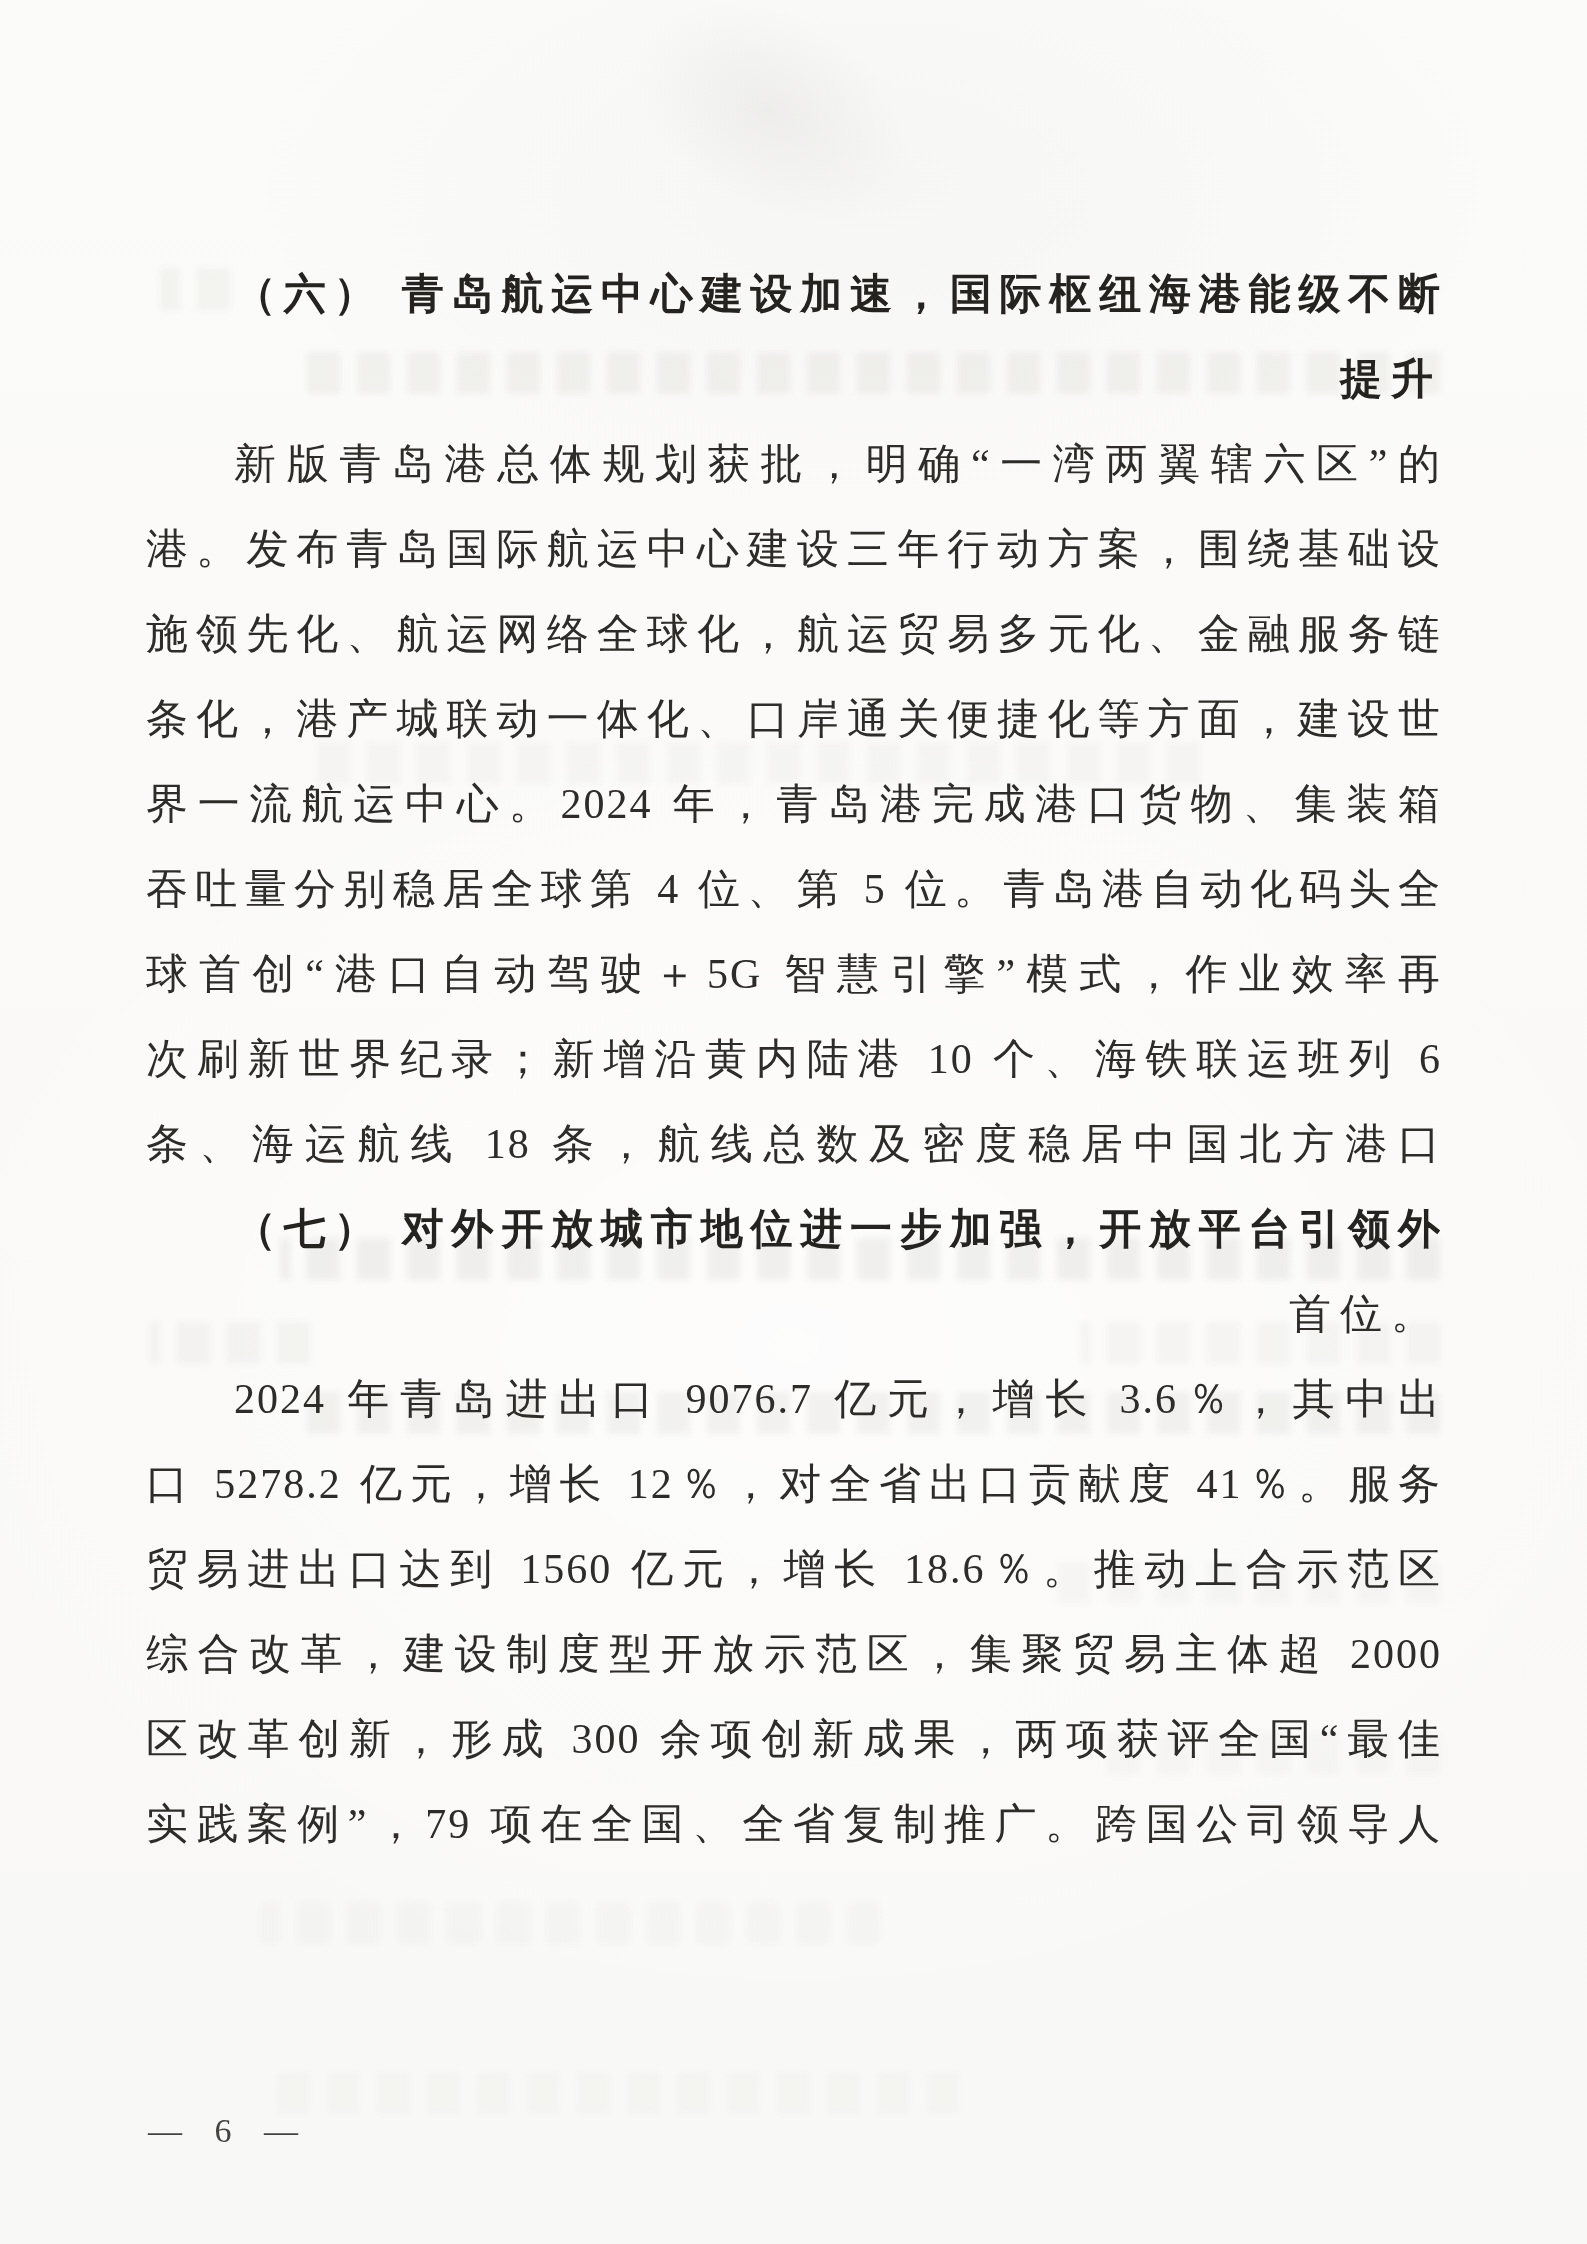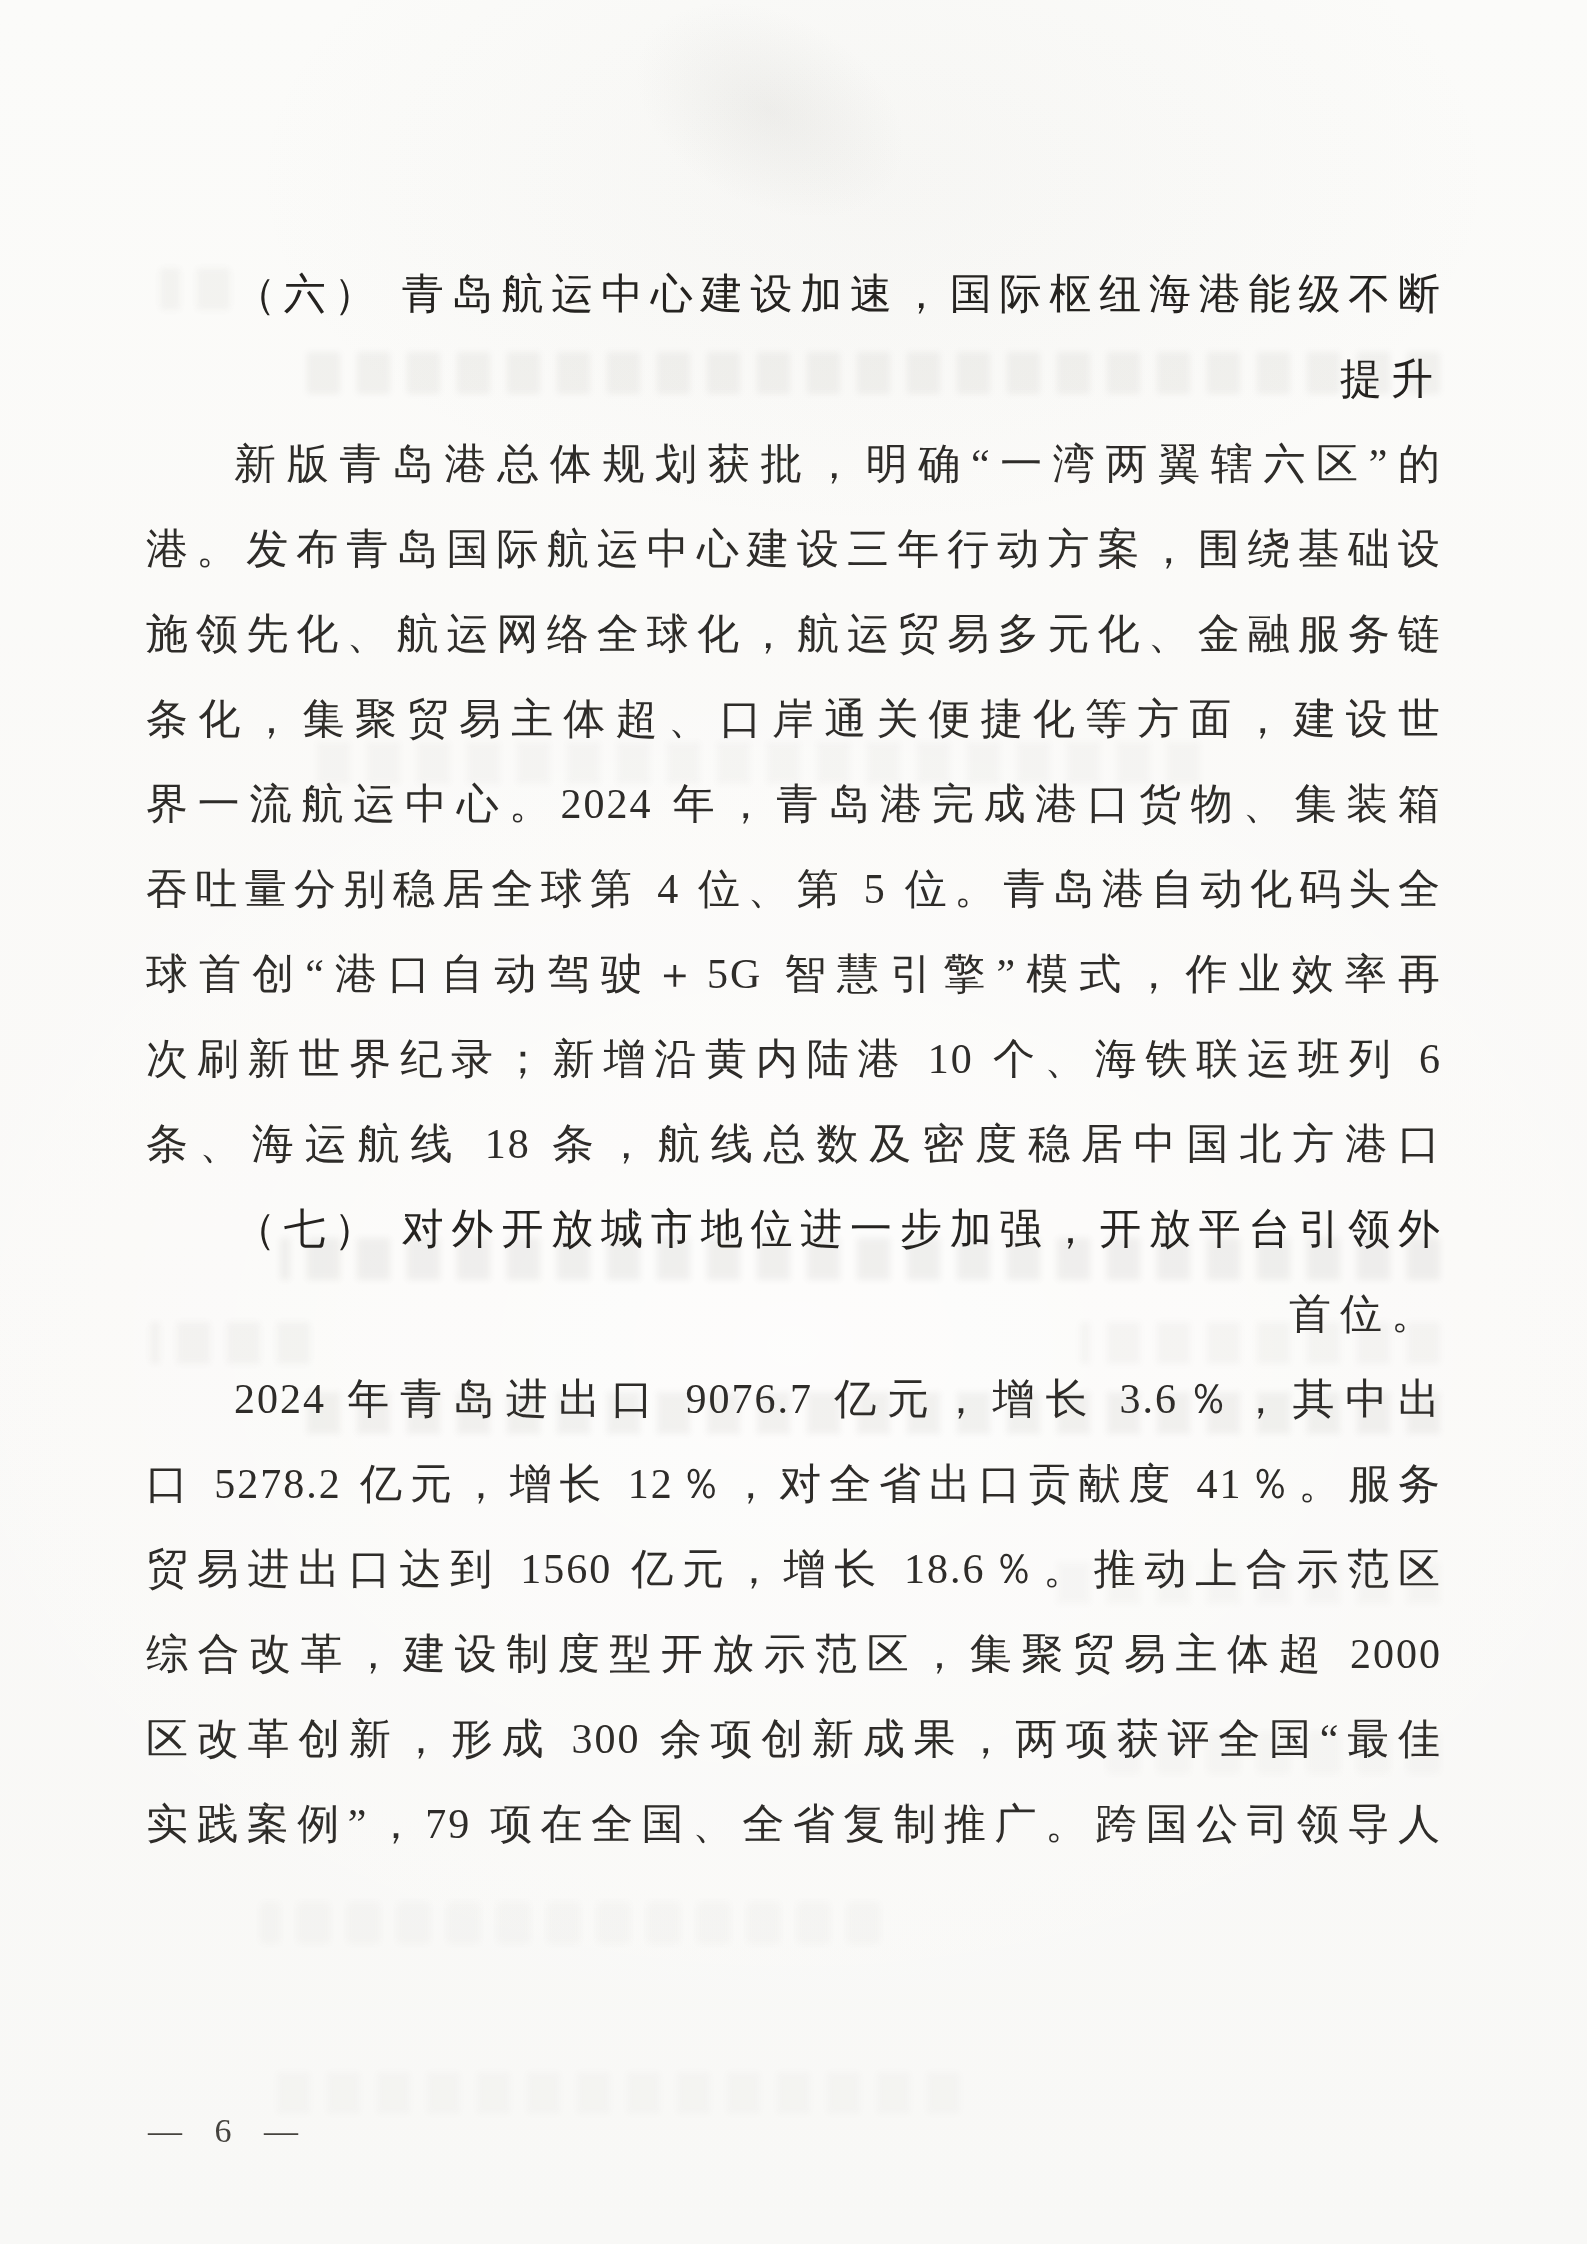--- a/index.html
+++ b/index.html
@@ -19,21 +19,21 @@
     position:absolute;left:146px;top:252px;width:1296px;
   }
   .line{
     height:85px;line-height:85px;font-size:42px;
     letter-spacing:2px;
     text-rendering:optimizeLegibility;
   }
   .j{text-align:justify;text-align-last:justify;}
   .indent{padding-left:88px;}
   .short{letter-spacing:9px;text-align:right;}
-  .heading .line, .line.heading{font-weight:normal;color:#252320;}
+  .heading .line, .line.heading{font-weight:bold;color:#252320;}
   .footer{
     position:absolute;left:148px;top:2112px;
     font-size:34px;letter-spacing:4px;word-spacing:16px;color:#46443f;
   }
   
   .bleed{
     position:absolute;height:42px;
     background:repeating-linear-gradient(90deg,
       rgba(118,115,108,0.20) 0px 33px,
       rgba(118,115,108,0.0) 33px 50px);
@@ -69,21 +69,21 @@
   <div class="bleed" style="left:260px;top:2072px;width:700px;opacity:.16;"></div>
 
   <div class="content">
 
     <div class="line heading indent j">（六） 青岛航运中心建设加速，国际枢纽海港能级不断</div>
     <div class="line heading short">提升</div>
 
     <div class="line indent j">新版青岛港总体规划获批，明确“一湾两翼辖六区”的</div>
     <div class="line j">港。发布青岛国际航运中心建设三年行动方案，围绕基础设</div>
     <div class="line j">施领先化、航运网络全球化，航运贸易多元化、金融服务链</div>
-    <div class="line j">条化，集聚贸易主体超、口岸通关便捷化等方面，建设世</div>
+    <div class="line j">条化，港产城联动一体化、口岸通关便捷化等方面，建设世</div>
     <div class="line j">界一流航运中心。2024 年，青岛港完成港口货物、集装箱</div>
     <div class="line j">吞吐量分别稳居全球第 4 位、第 5 位。青岛港自动化码头全</div>
     <div class="line j">球首创“港口自动驾驶＋5G 智慧引擎”模式，作业效率再</div>
     <div class="line j">次刷新世界纪录；新增沿黄内陆港 10 个、海铁联运班列 6</div>
     <div class="line j">条、海运航线 18 条，航线总数及密度稳居中国北方港口</div>
     <div class="line heading indent j">（七） 对外开放城市地位进一步加强，开放平台引领外</div>
 
     <div class="line short">首位。</div>
 
     <div class="line indent j">2024 年青岛进出口 9076.7 亿元，增长 3.6％，其中出</div>

